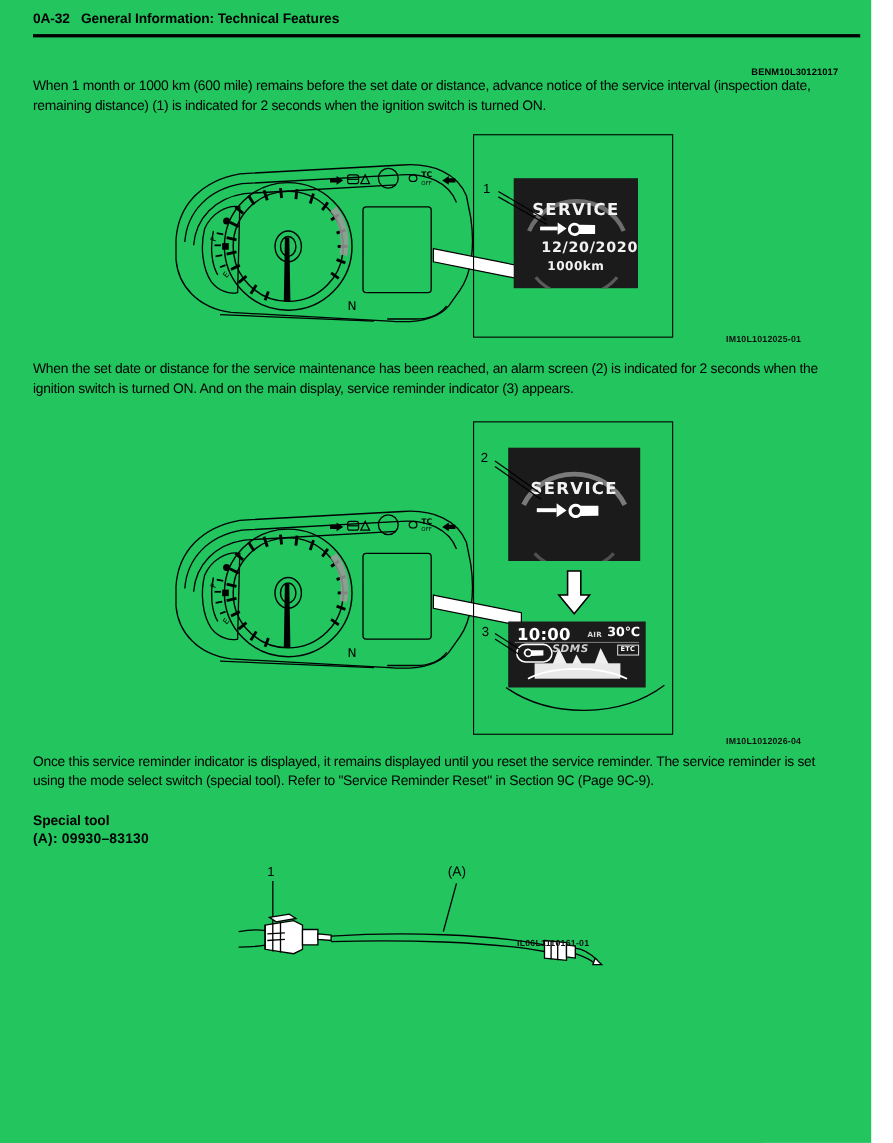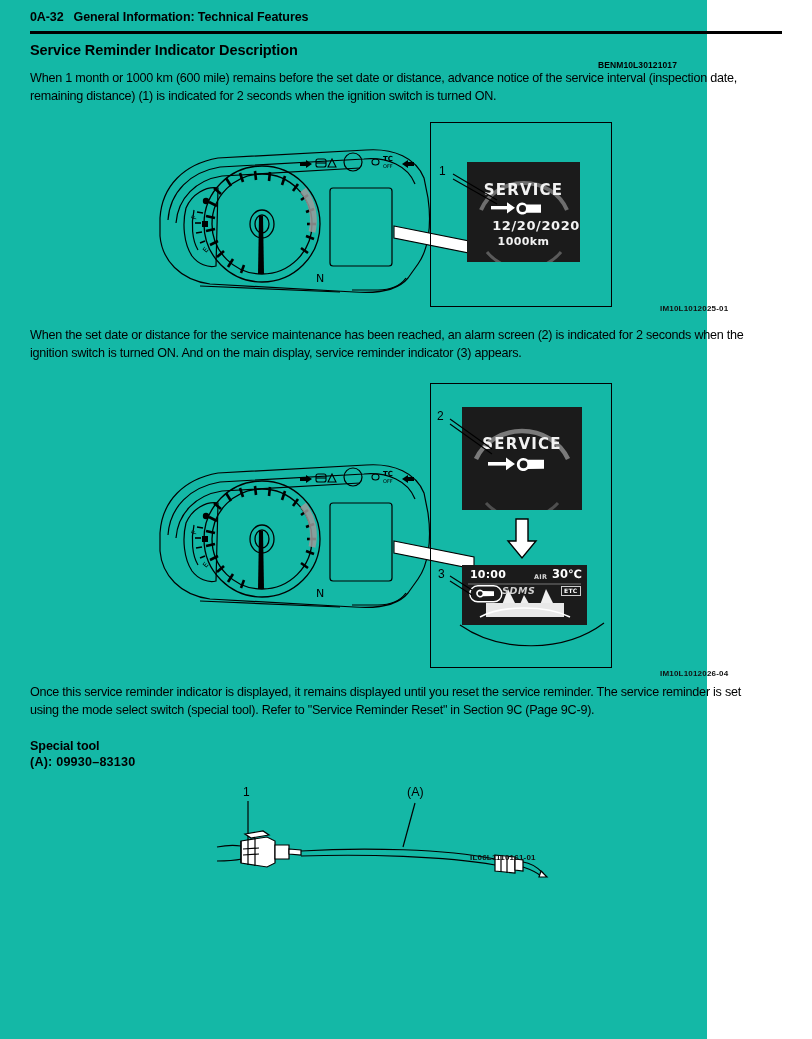--- a/index.html
+++ b/index.html
@@ -11,23 +11,23 @@
     width: 812px;
     height: 1039px;
     position: relative;
     font-family: "Liberation Sans", sans-serif;
     color: #000000;
     overflow: hidden;
   }
   .page {
     position: absolute;
     left: 0; top: 0;
-    width: 707px;
+    width: 792px;
     height: 1039px;
-    background: #14b8a6;
+    background: #22c55e;
   }
 
   
   .page-header {
     position: absolute;
     left: 30px;
     top: 10px;
     width: 752px;
     font-size: 12.5px;
     font-weight: bold;
@@ -145,21 +145,21 @@
     letter-spacing: 0.4px;
     width: 100%;
     left: 0;
   }
 
   
   .md-time {
     position: absolute;
     color: #fff;
     font-family: "DejaVu Sans", sans-serif;
-    font-size: 11px;
+    font-size: 15px;
     font-weight: bold;
     letter-spacing: 0.2px;
   }
   .md-air {
     position: absolute;
     color: #d8d8d8;
     font-family: "DejaVu Sans", sans-serif;
     font-size: 6.5px;
     font-weight: bold;
     letter-spacing: 0.3px;
@@ -207,21 +207,20 @@
 </head>
 <body>
 
 <div class="page">
 
   <div class="page-header">
     <span class="pg-num">0A-32</span><span>General Information: Technical Features</span>
   </div>
   <div class="header-rule"></div>
 
-  <div class="section-title">Service Reminder Indicator Description</div>
   <div class="doc-code">BENM10L30121017</div>
 
   <div class="para" id="para1">When 1 month or 1000 km (600 mile) remains before the set date or distance, advance notice of the service interval (inspection date, remaining distance) (1) is indicated for 2 seconds when the ignition switch is turned ON.</div>
 
   <div class="figure" style="left:140px; top:118px; width:640px; height:200px;">
 
     <svg width="300" height="160" style="position:absolute; left:0px; top:22px;">
       <g class="ln" stroke-width="1.2">
         <path d="M20,78 C22,46 44,24 78,18 L226,10 C254,8 276,18 284,38 L288,58
                  C292,86 288,110 278,124 L268,138 C258,150 240,154 214,152

